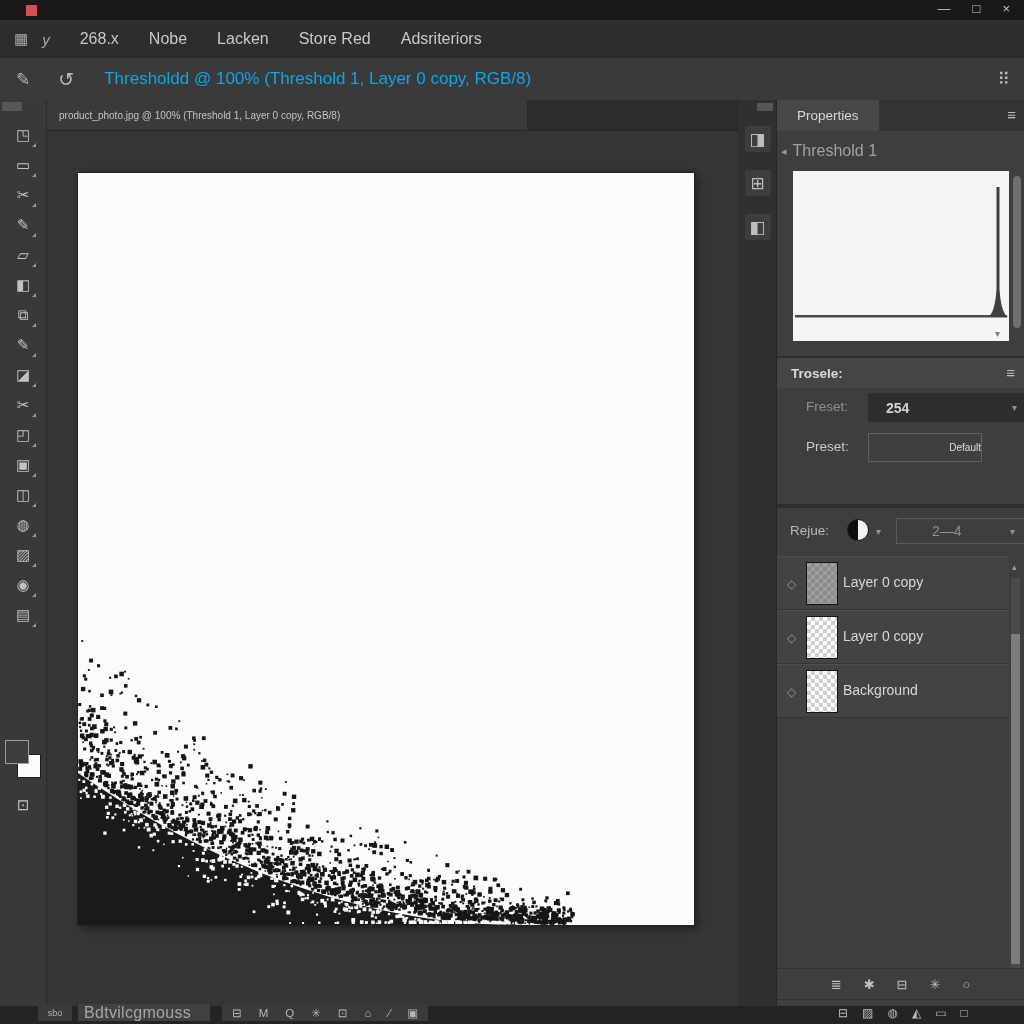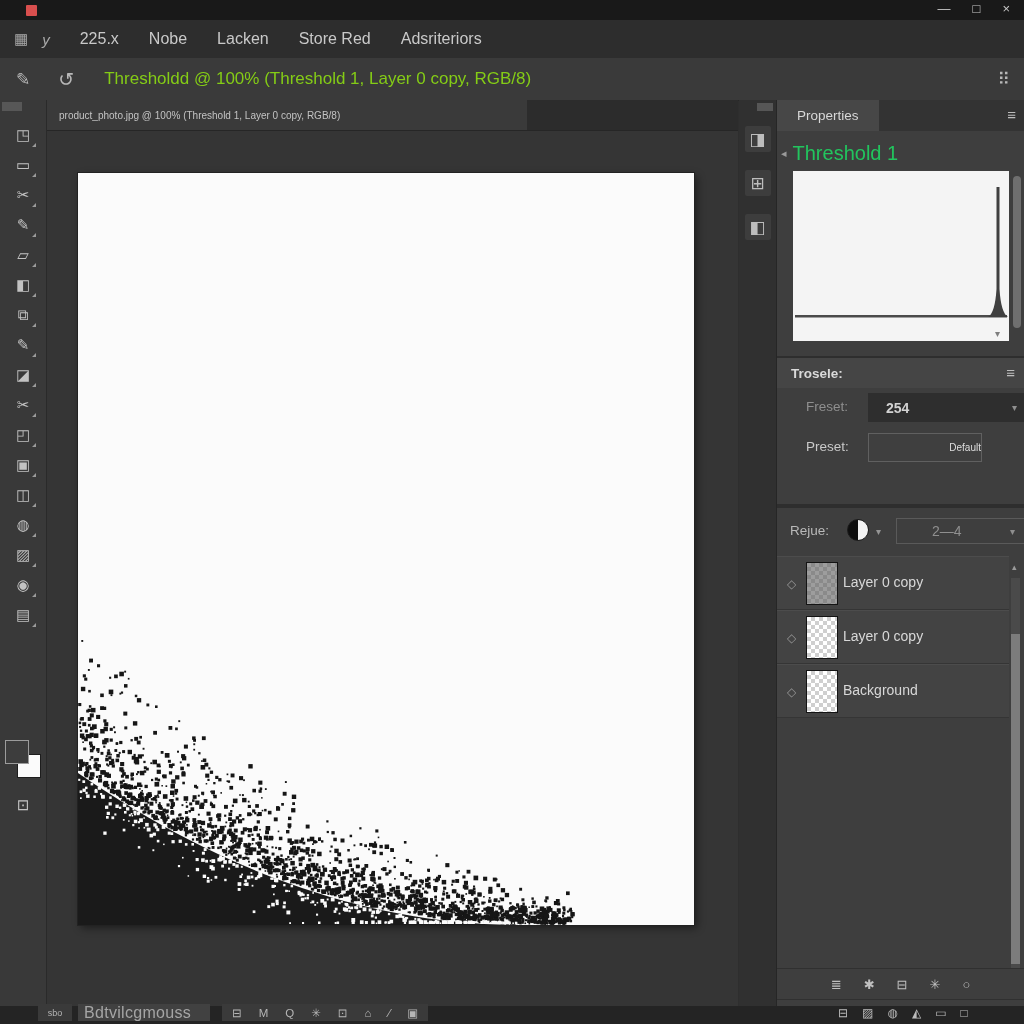--- a/index.html
+++ b/index.html
@@ -18,21 +18,21 @@
   #menubar{left:0;top:20px;width:1024px;height:38px;background:#2d2d2d;
            display:flex;align-items:center;border-bottom:1px solid #222;}
   #menubar .mico{color:#a9a9a9;font-size:15px;margin-left:14px;}
   #menu-items{display:flex;gap:30px;margin-left:30px;font-size:16px;color:#c9c9c9;}
   #menu-items span{cursor:default;}
 
   
   #optbar{left:0;top:58px;width:1024px;height:42px;background:#3a3a3a;
           border-bottom:1px solid #272727;display:flex;align-items:center;}
   #optbar .oico{color:#b8b8b8;font-size:17px;}
-  #opt-title{margin-left:30px;font-size:17px;color:#84cc16;}
+  #opt-title{margin-left:30px;font-size:17px;color:#0ea5e9;}
 
   
   #toolbar{left:0;top:100px;width:46px;height:906px;background:#393939;border-right:1px solid #2a2a2a;}
   #toolbar .minitab{position:absolute;left:2px;top:2px;width:20px;height:9px;background:#575757;}
   #tool-list{position:absolute;left:0;top:20px;width:46px;display:flex;flex-direction:column;align-items:center;}
   .tool{position:relative;width:30px;height:30px;display:flex;align-items:center;justify-content:center;
         color:#c2c2c2;font-size:15px;cursor:pointer;}
   .tool::after{content:"";position:absolute;right:2px;bottom:3px;width:0;height:0;
         border-bottom:4px solid #9a9a9a;border-left:4px solid transparent;}
   #swatches{left:5px;top:640px;width:36px;height:40px;}
@@ -59,21 +59,21 @@
                      color:#bdbdbd;font-size:17px;background:#3d3d3d;border-radius:2px;cursor:pointer;}
 
   
   #rightpanel{left:777px;top:100px;width:247px;height:906px;background:#3e3e3e;}
   #rp-header{position:absolute;left:0;top:0;width:247px;height:31px;background:#333;}
   #props-tab{position:absolute;left:0;top:0;height:31px;padding:0 20px;background:#474747;
              display:flex;align-items:center;font-size:13.5px;color:#d8d8d8;cursor:pointer;}
   #props-menu{position:absolute;right:8px;top:6px;color:#bdbdbd;font-size:15px;cursor:pointer;}
   #adj-title{position:absolute;left:4px;top:42px;display:flex;align-items:center;gap:6px;}
   #adj-title .caret{color:#9a9a9a;font-size:11px;}
-  #adj-title .txt{font-size:20px;color:#22c55e;}
+  #adj-title .txt{font-size:16px;color:#a3a3a3;}
   #histogram{position:absolute;left:16px;top:71px;width:216px;height:170px;background:#f4f4f4;cursor:pointer;}
   #hist-caret{position:absolute;left:218px;top:228px;color:#7e7e7e;font-size:10px;}
   #hist-scroll{position:absolute;left:236px;top:76px;width:8px;height:152px;background:#6f6f6f;border-radius:4px;cursor:pointer;}
 
   #sec2{position:absolute;left:0;top:256px;width:247px;}
   #sec2-header{position:relative;height:30px;background:#454545;border-top:2px solid #2e2e2e;
                display:flex;align-items:center;padding-left:14px;font-size:13.5px;font-weight:bold;color:#dadada;}
   #sec2-menu{position:absolute;right:9px;top:6px;color:#bdbdbd;font-size:15px;font-weight:normal;cursor:pointer;}
   .fieldrow{position:relative;height:40px;margin-left:15px;}
   .fieldrow .lbl{position:absolute;left:14px;top:11px;font-size:13.5px;}
@@ -145,21 +145,21 @@
       <span>—</span>
       <span>□</span>
       <span>×</span>
     </div>
   </div>
 
   <div class="abs" id="menubar">
     <span class="mico">▦</span>
     <span class="mico" style="font-style:italic">y</span>
     <div id="menu-items">
-        <span>225.x</span>
+        <span>268.x</span>
         <span>Nobe</span>
         <span>Lacken</span>
         <span>Store Red</span>
         <span>Adsriteriors</span>
       </div>
   </div>
 
   <div class="abs" id="optbar">
     <span class="oico" style="margin-left:16px">✎</span>
     <span class="oico" style="margin-left:28px;font-size:19px">↺</span>

